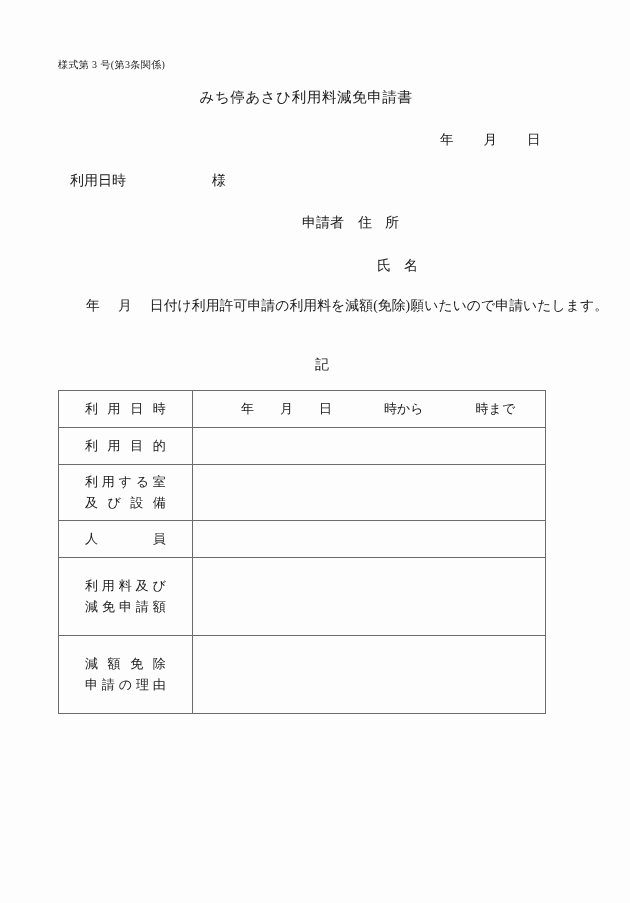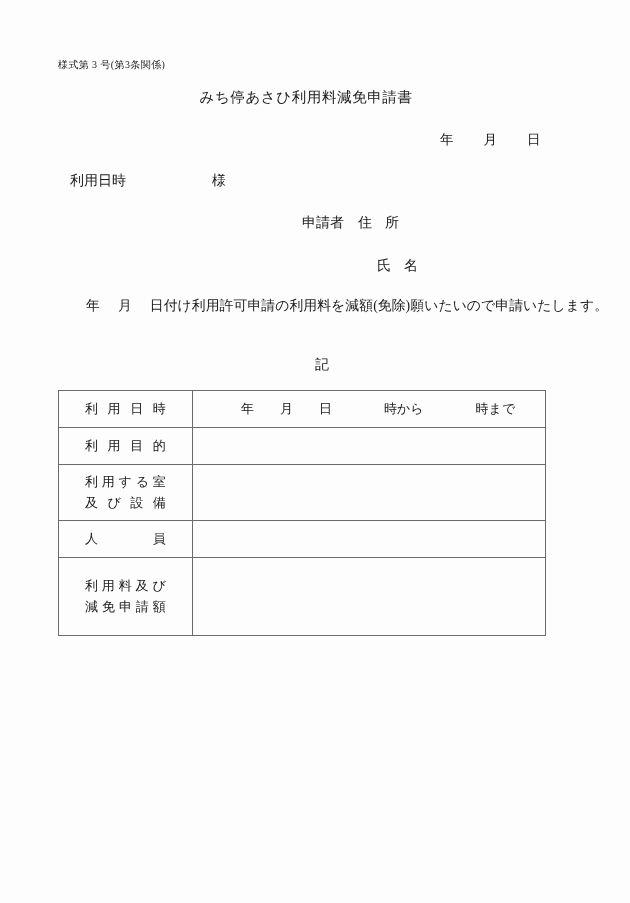--- a/index.html
+++ b/index.html
@@ -233,16 +233,25 @@
       <tr class="r-fee">
         <td class="label-cell">
           <span class="lbl">利用料及び</span>
           <span class="lbl">減免申請額</span>
         </td>
         <td class="value-cell">
           <span></span>
         </td>
       </tr>
 
+      <tr class="r-reason">
+        <td class="label-cell">
+          <span class="lbl">減額免除</span>
+          <span class="lbl">申請の理由</span>
+        </td>
+        <td class="value-cell">
+          <span></span>
+        </td>
+      </tr>
     </tbody>
   </table>
 
 </div>
 
 </body></html>

